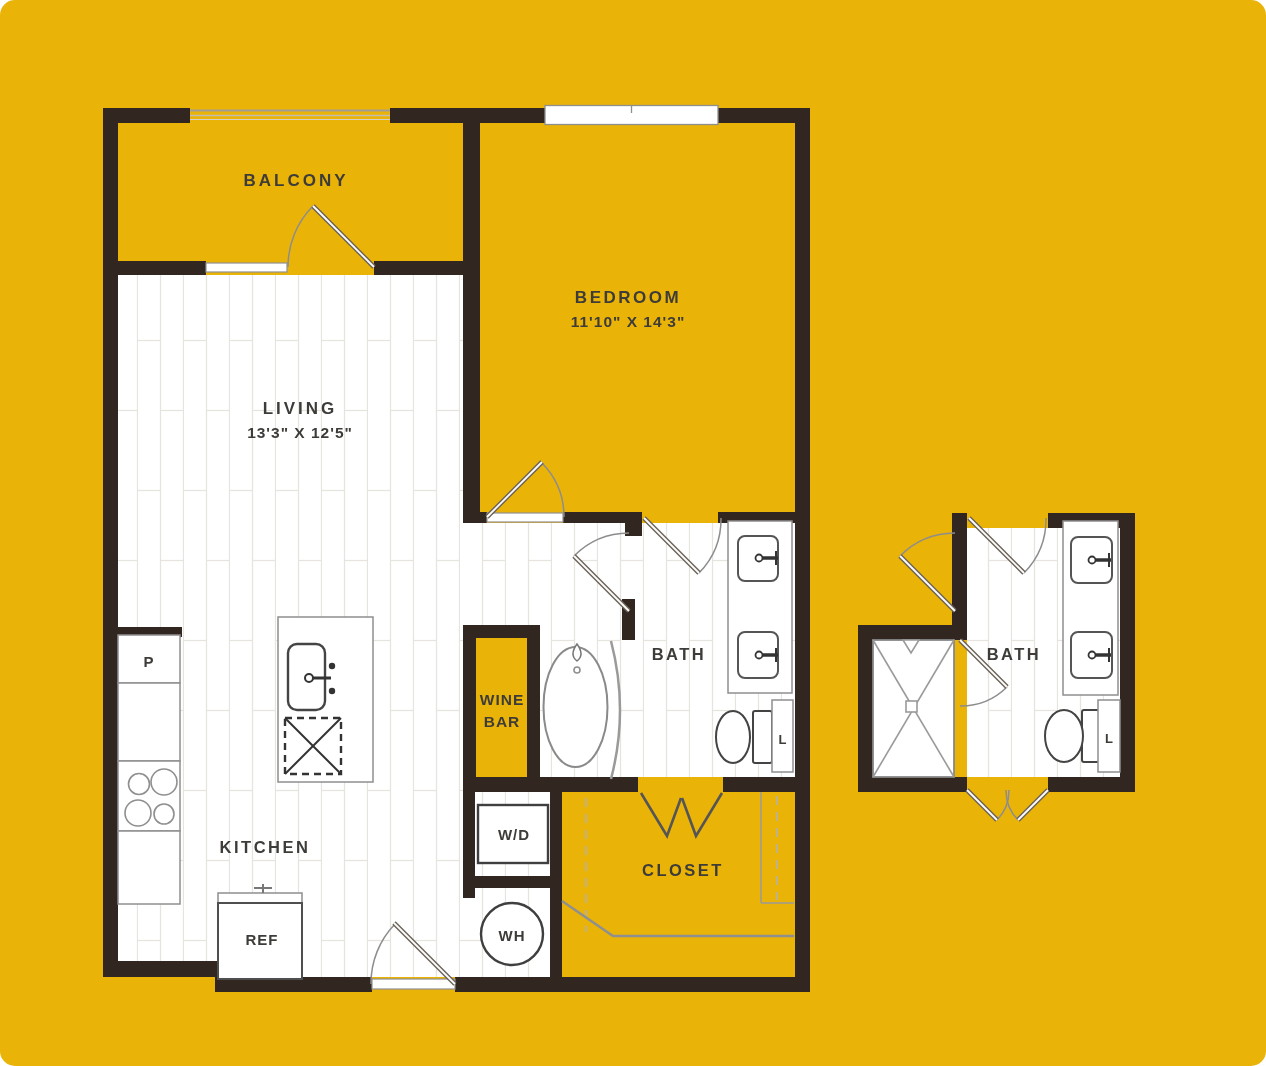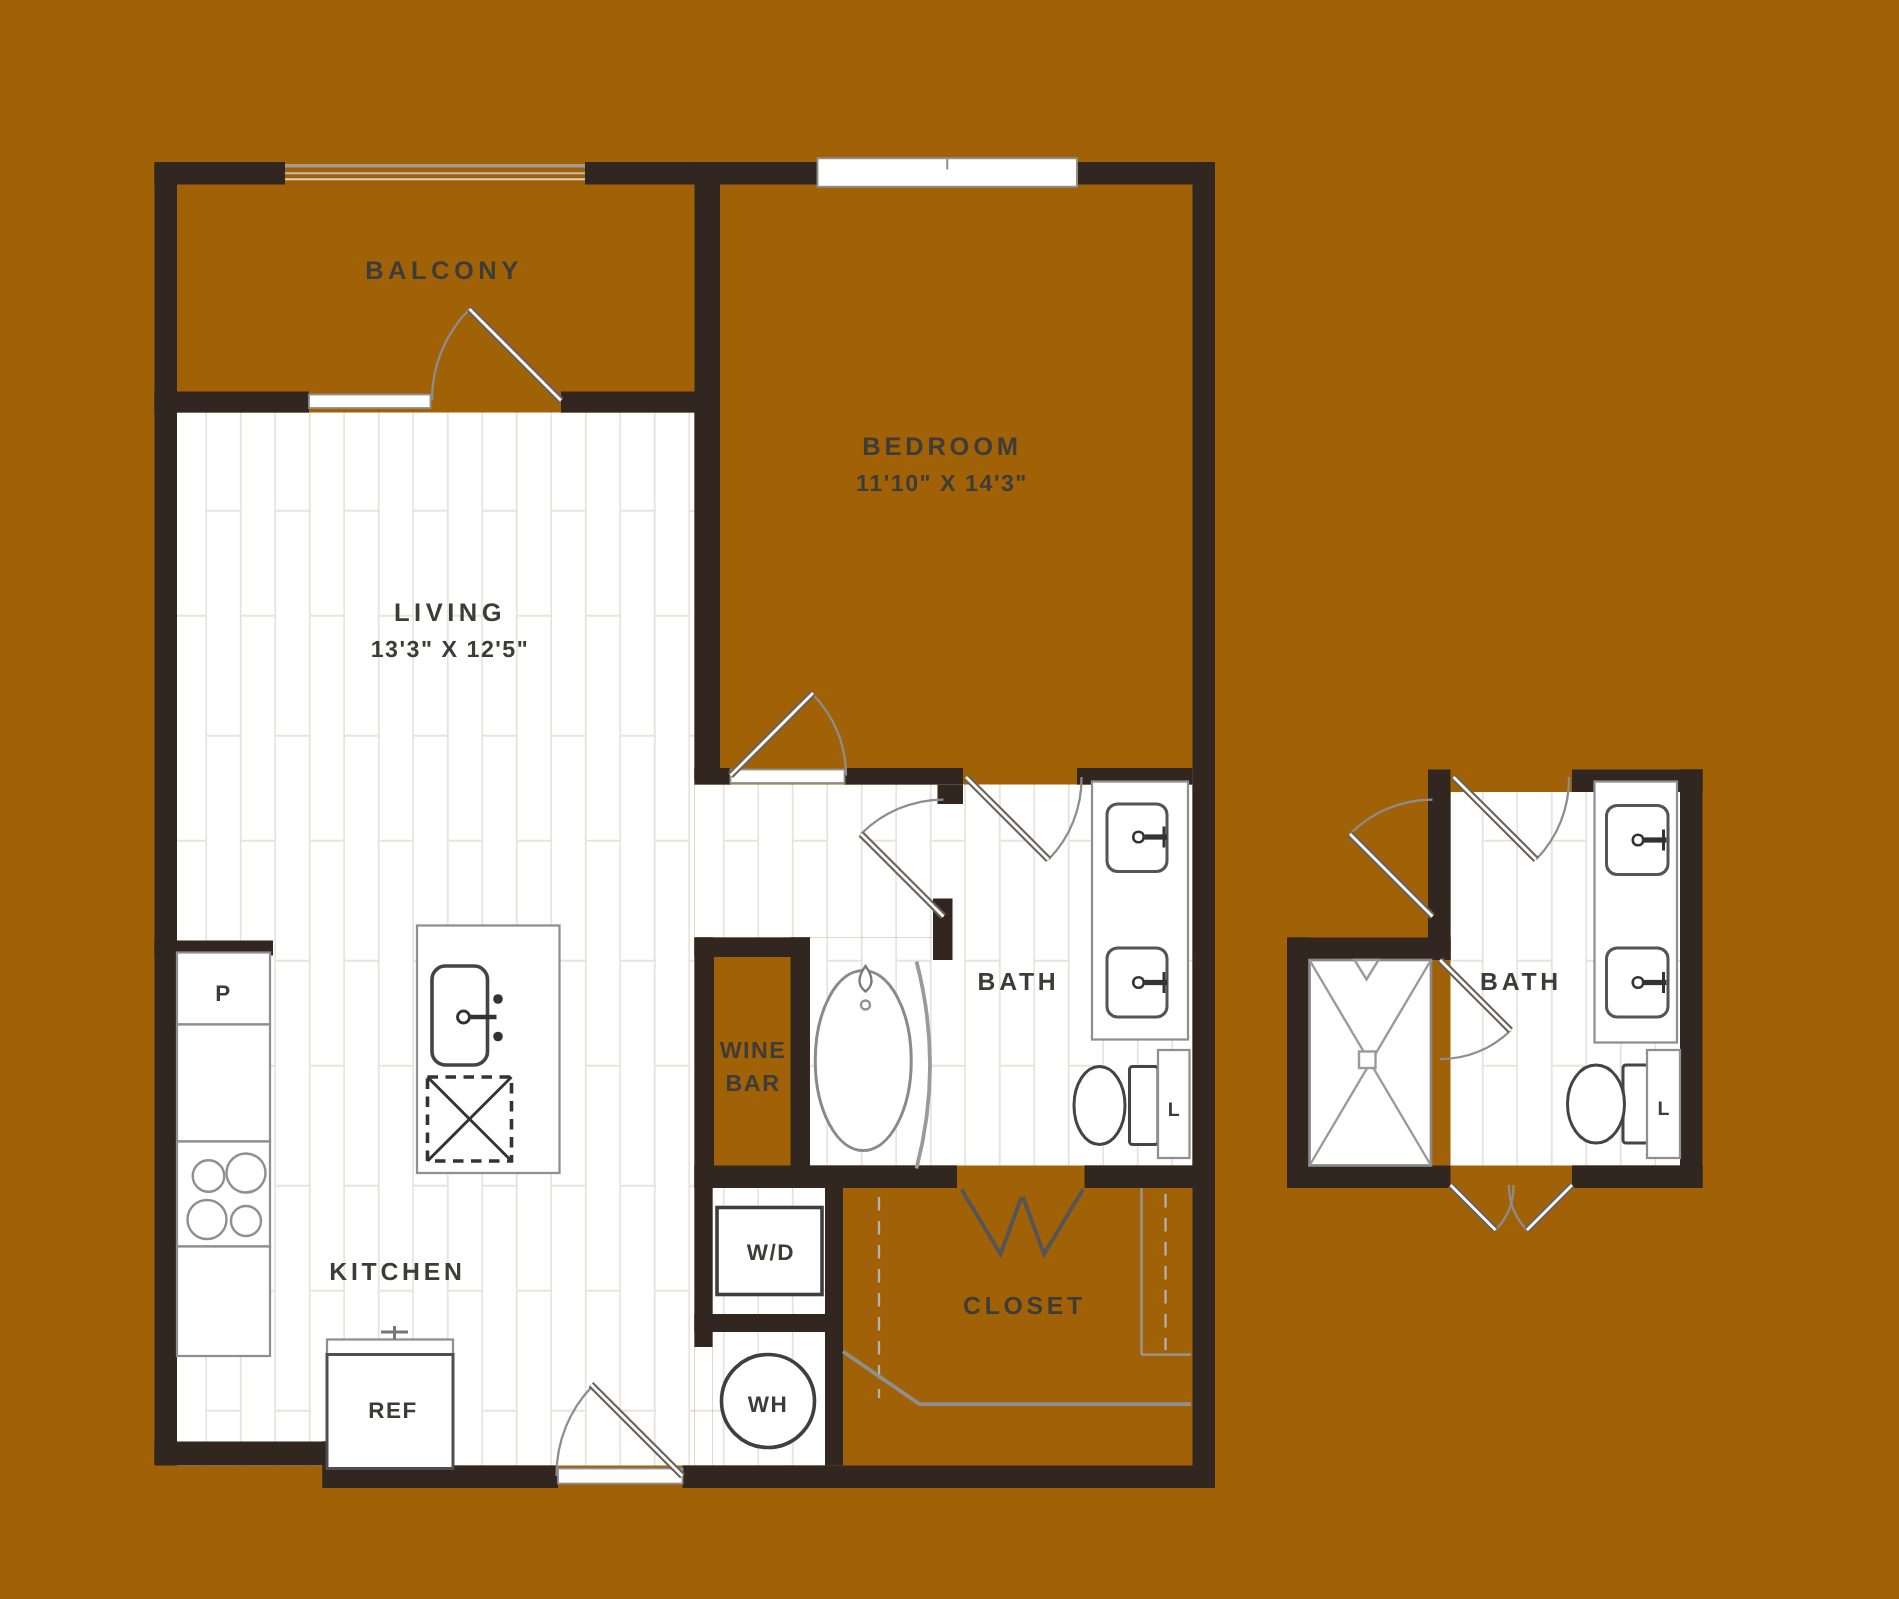--- a/index.html
+++ b/index.html
@@ -3,21 +3,21 @@
 <meta charset="utf-8">
 <style>
   :root{
     --wall:#312620;
     --line:#8f8f8f;
     --text:#3e3c39;
     --plank:#e7e3df;
     --fixdark:#3f3f3f;
   }
   html,body{margin:0;padding:0;background:#ffffff;}
-  .stage{position:relative;width:1266px;height:1066px;background:#a16207;overflow:hidden;}
+  .stage{position:relative;width:1266px;height:1066px;background:#eab308;overflow:hidden;border-radius:15px;}
   svg{position:absolute;left:0;top:0;}
   .wall{fill:var(--wall);stroke:none;}
   .plank{stroke:var(--plank);stroke-width:1.2;}
   .floor{fill:url(#planks);}
   .sill{fill:#ffffff;stroke:var(--line);stroke-width:1.2;}
   .box{fill:#ffffff;stroke:var(--line);stroke-width:1.5;}
   .box-dark{fill:#ffffff;stroke:#4f4f4f;stroke-width:2;}
   .appl{fill:#ffffff;stroke:var(--fixdark);stroke-width:2.4;}
   .thin{stroke:var(--line);stroke-width:1.6;fill:none;}
   .thin2{stroke:#9a9a9a;stroke-width:2.5;fill:none;}

